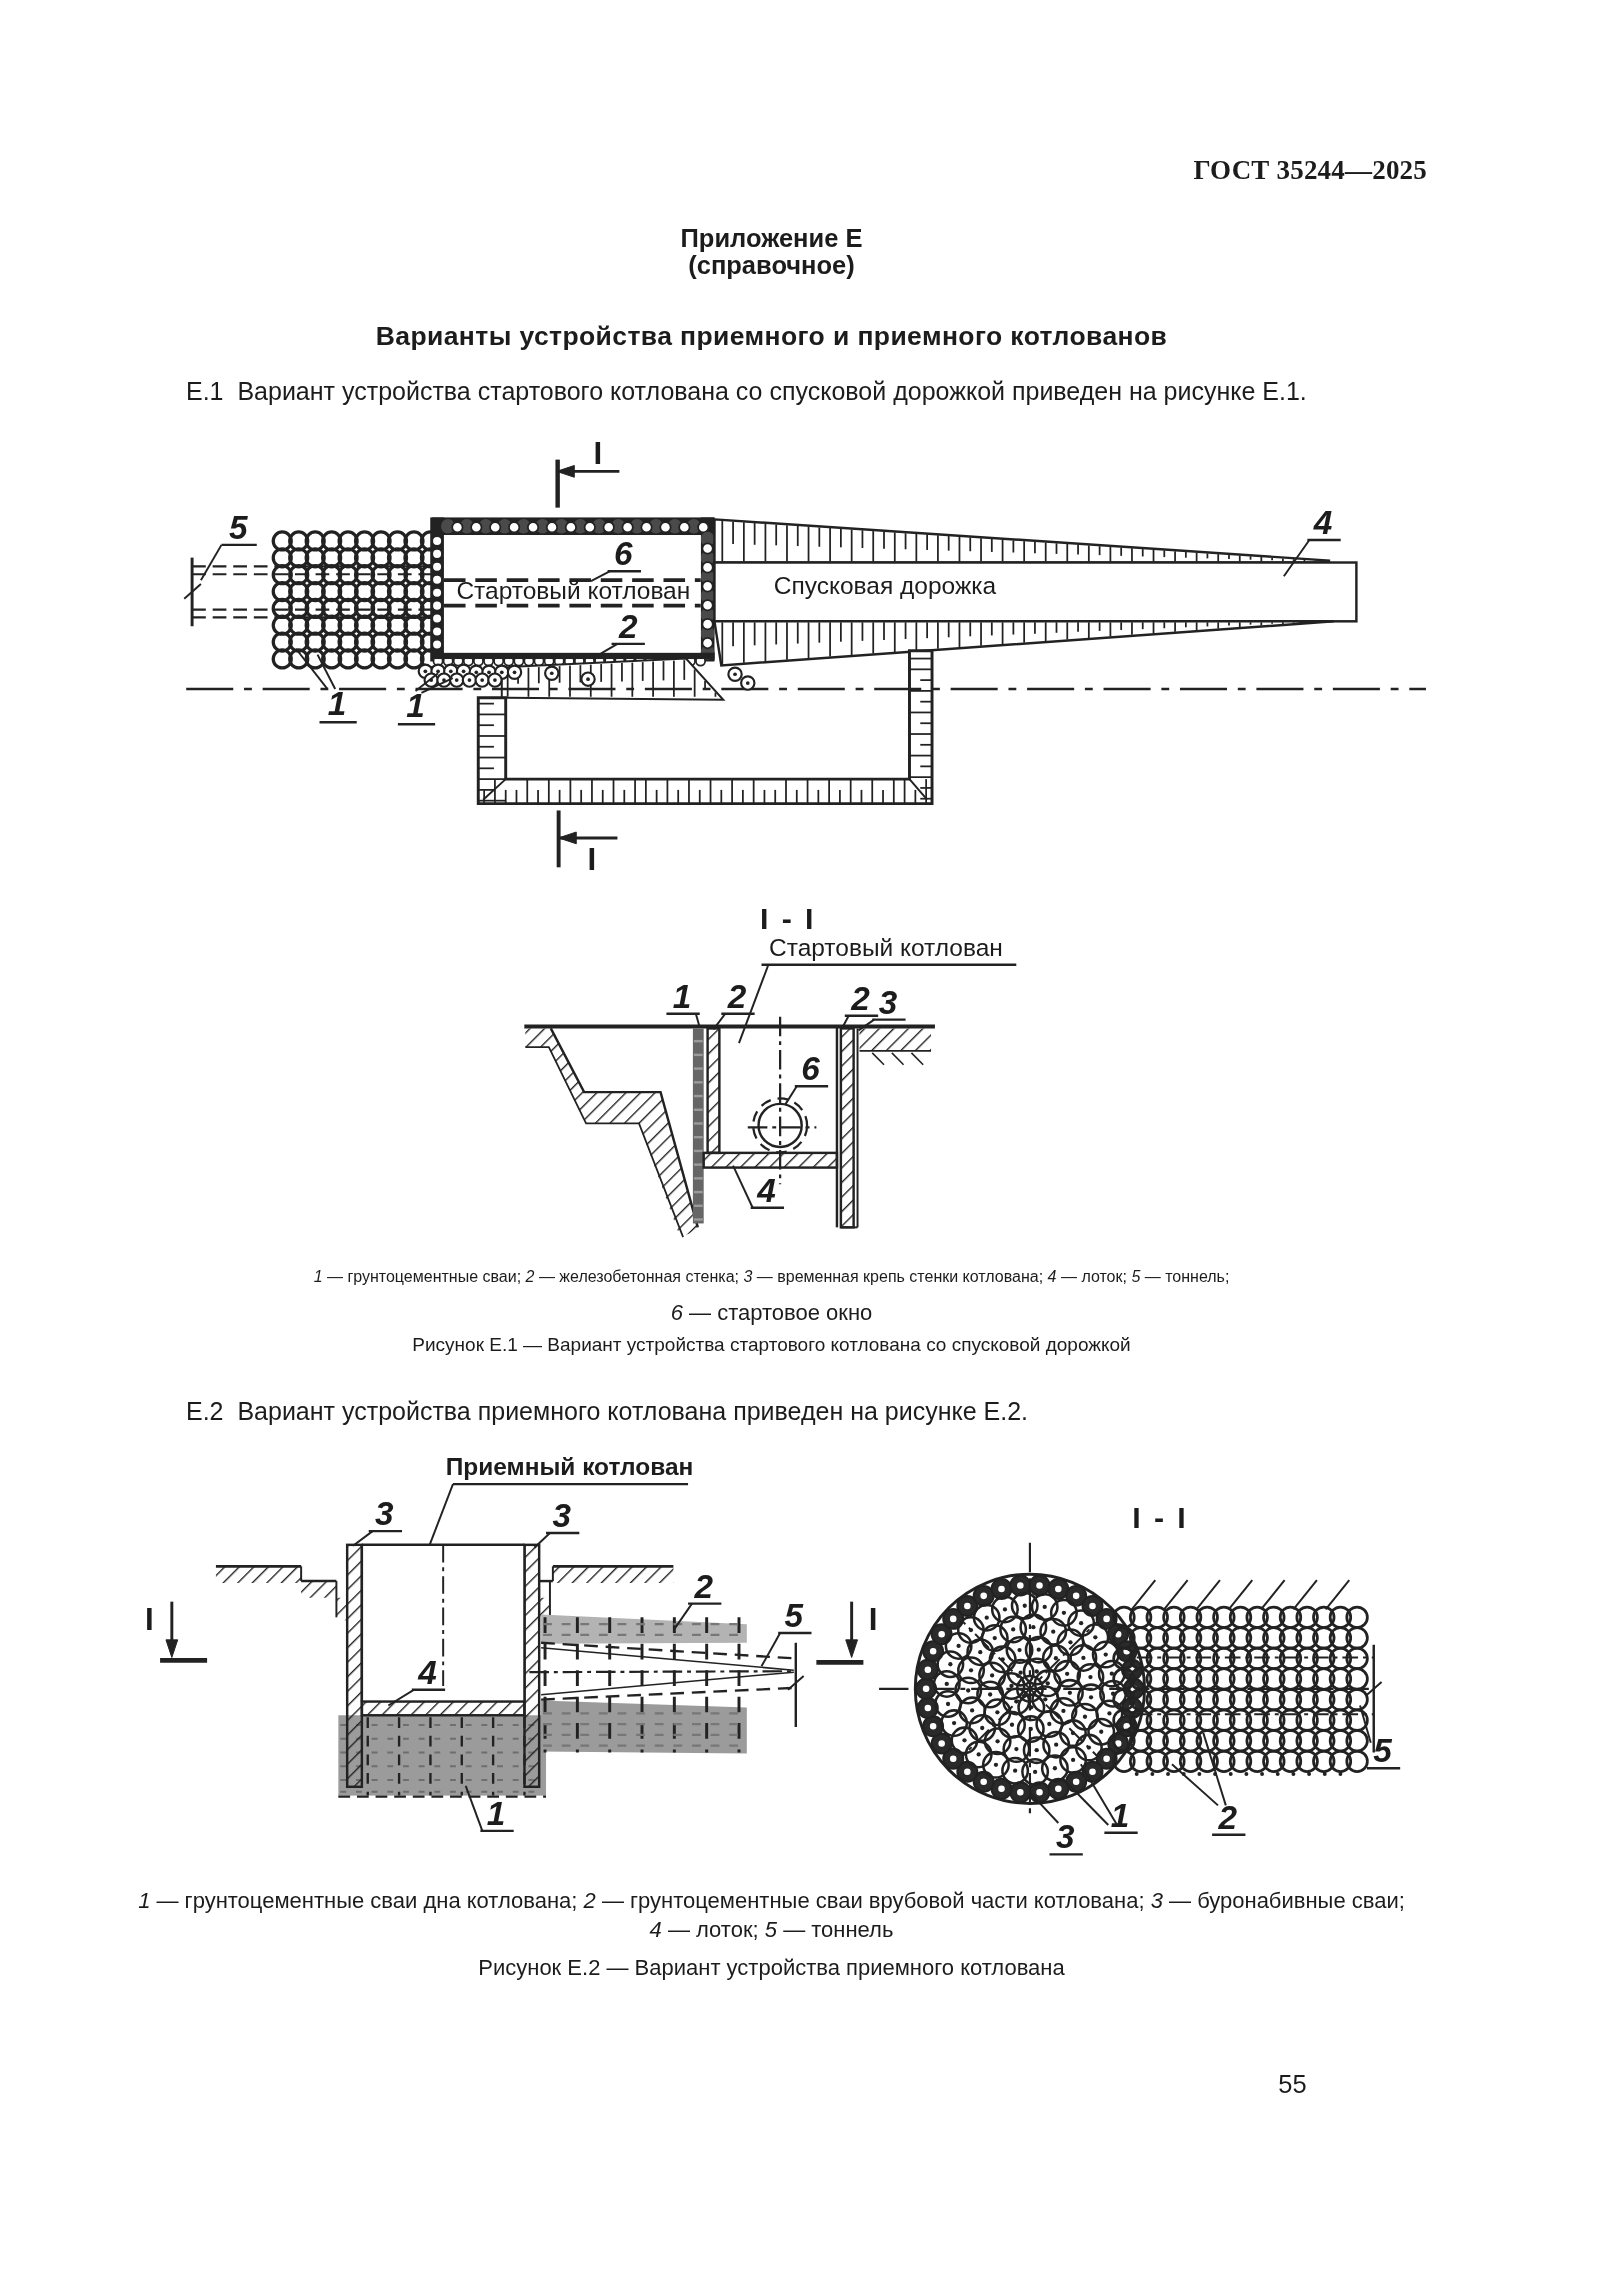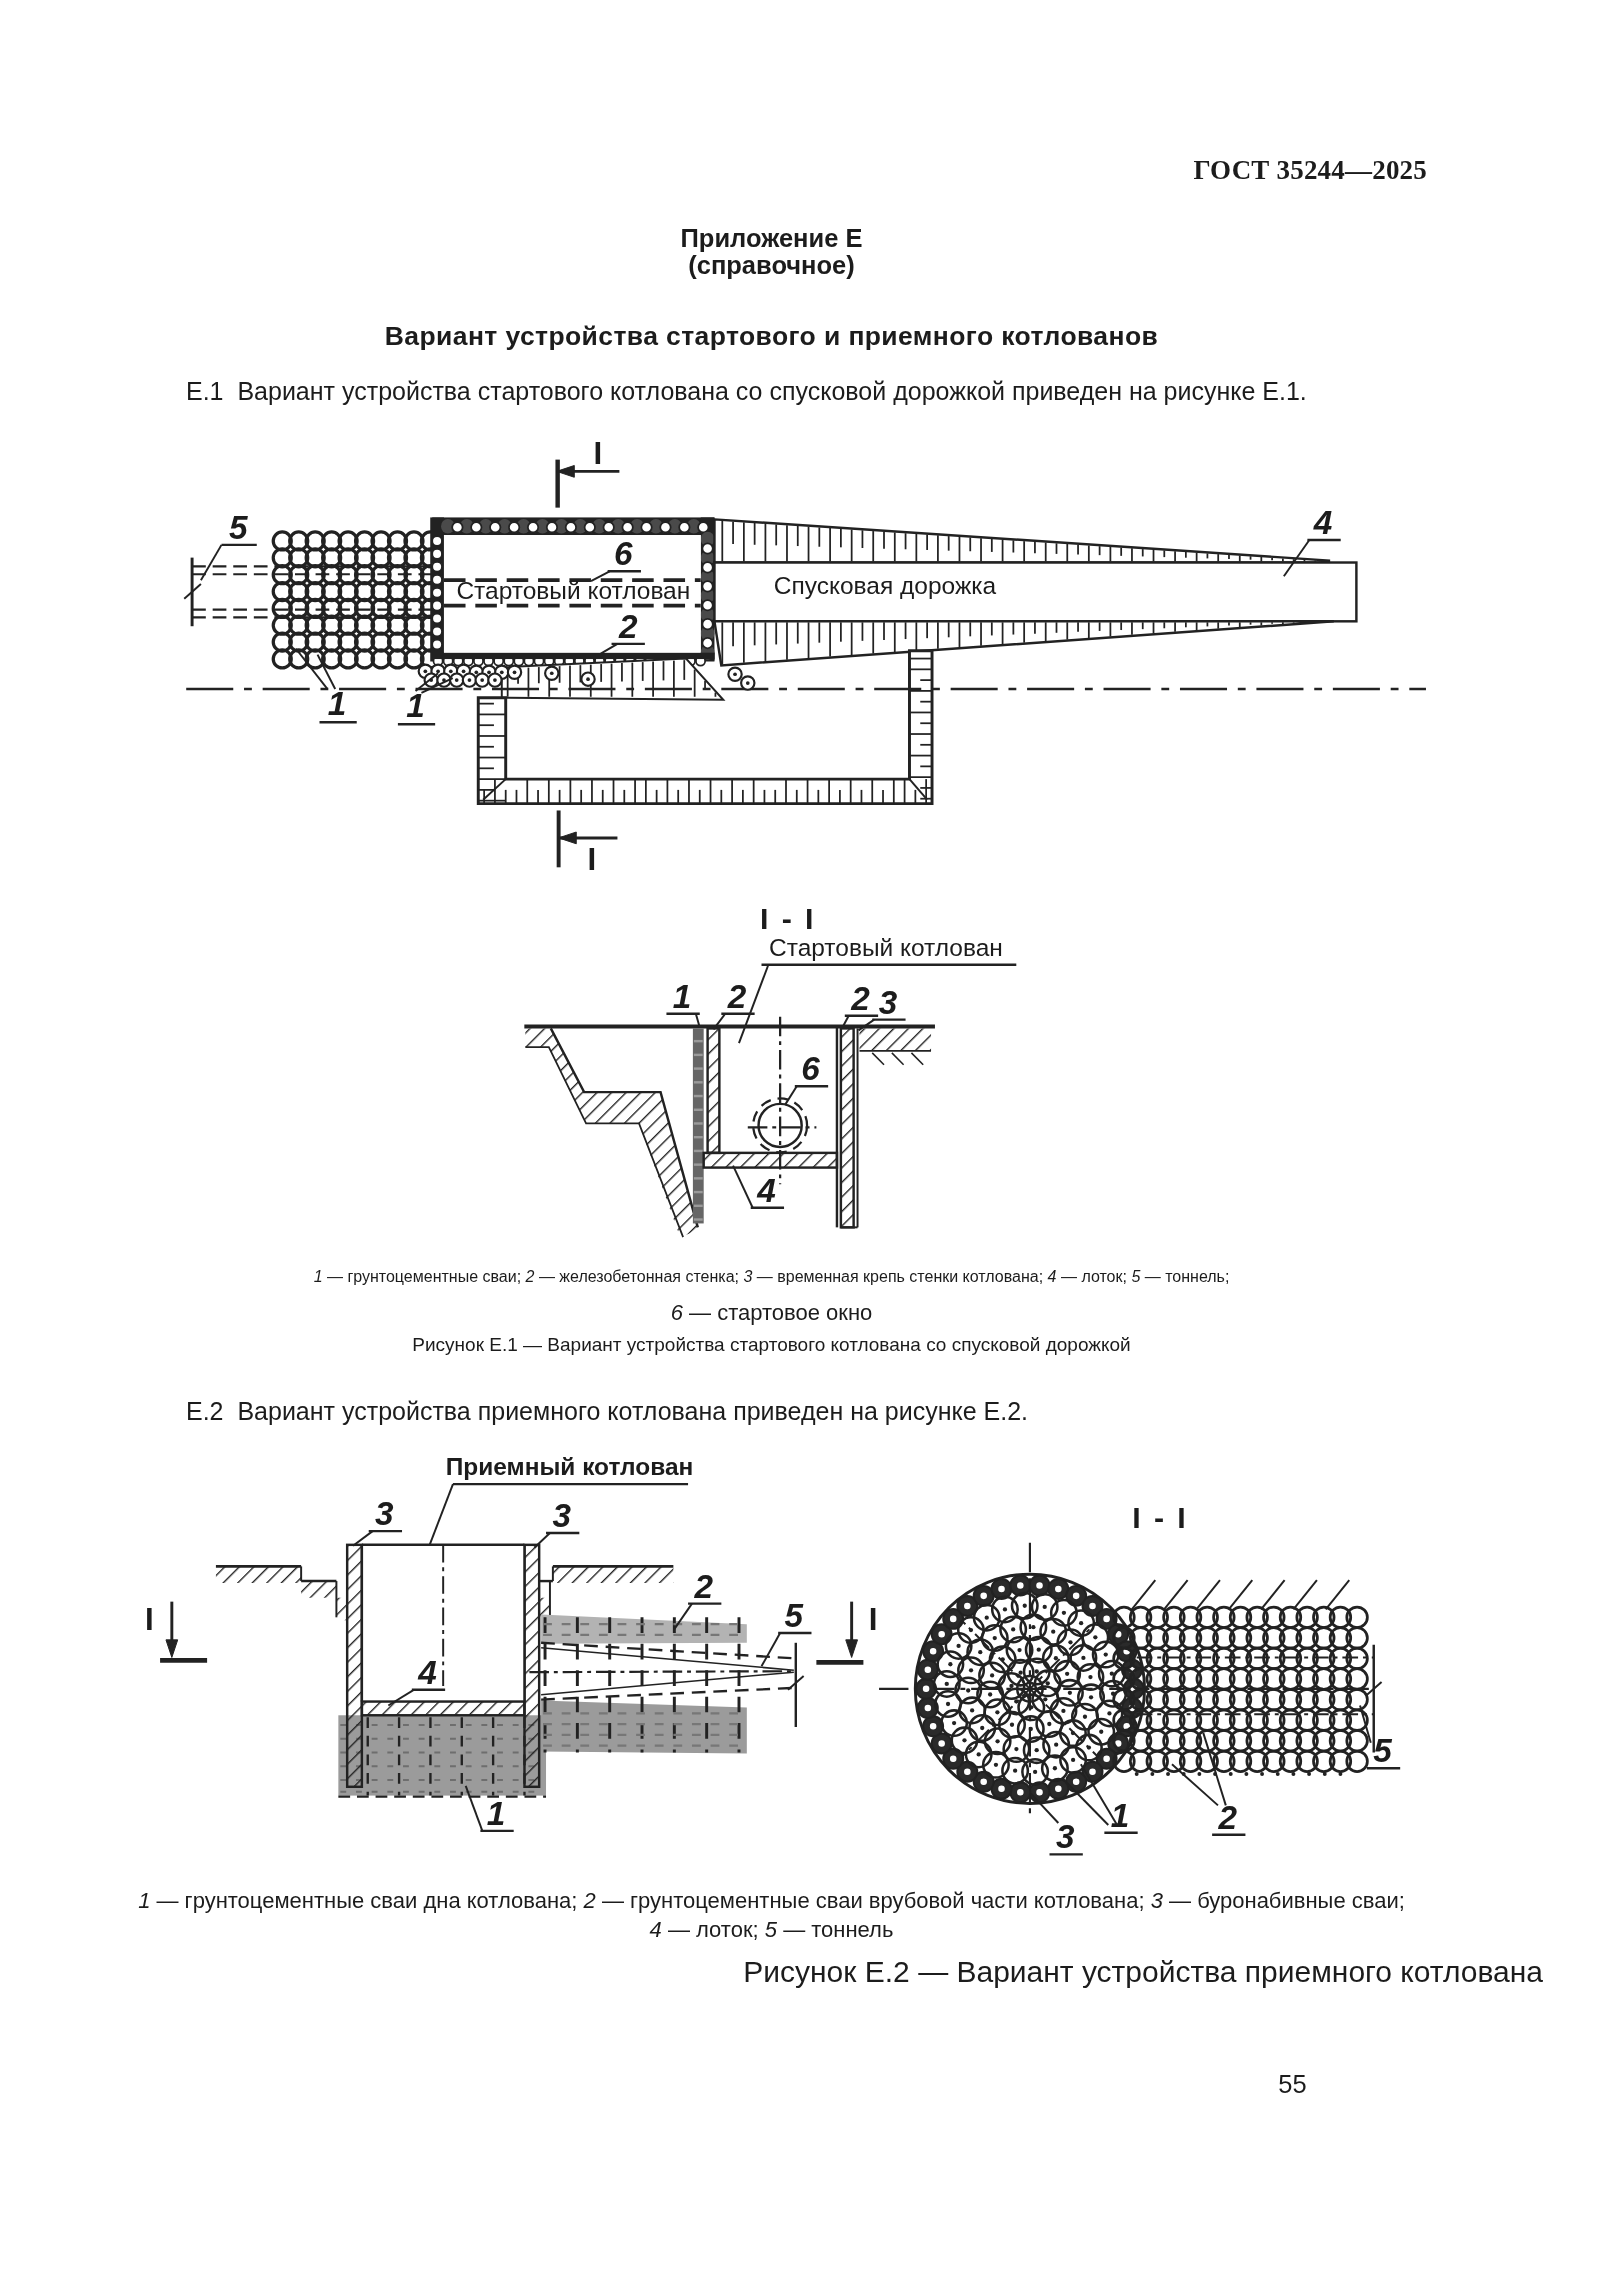--- a/index.html
+++ b/index.html
@@ -5,21 +5,21 @@
   body { width:1621px; height:2293px; background:#fff; position:relative;
          font-family:"Liberation Sans", sans-serif; color:#1c1c1c;
          filter:grayscale(1); }
   .abs { position:absolute; white-space:nowrap; }
   .c { left:0; width:1543px; text-align:center; }
   i { font-style:italic; }
 </style></head>
 <body>
 <div class="abs" style="top:155px; left:1166px; width:261px; text-align:right; font-size:27px; font-weight:bold; letter-spacing:0.2px;font-family:Liberation Serif, serif;">ГОСТ 35244—2025</div>
 <div class="abs c" style="top:225px; font-size:25.5px; font-weight:bold; line-height:27.4px;text-align:center;">Приложение Е<br>(справочное)</div>
-<div class="abs c" style="top:321px; font-size:26.5px; font-weight:bold; letter-spacing:0.4px;">Вариант устройства стартового и приемного котлованов</div>
+<div class="abs c" style="top:321px; font-size:26.5px; font-weight:bold; letter-spacing:0.4px;">Варианты устройства приемного и приемного котлованов</div>
 <div class="abs" style="top:377px; left:186px; font-size:25px;">Е.1&nbsp; Вариант устройства стартового котлована со спусковой дорожкой приведен на рисунке Е.1.</div>
 
 <svg class="abs" style="top:431px; left:0;" width="1621" height="461" viewBox="0 440 1654 470">
 <defs>
 <pattern id="h45" patternUnits="userSpaceOnUse" width="10.5" height="10.5" patternTransform="rotate(45)">
   <line x1="0" y1="0" x2="0" y2="10.5" stroke="#222" stroke-width="2.8"></line>
 </pattern>
 </defs>
 <line x1="569.0" y1="469.0" x2="569.0" y2="518.0" stroke="#222" stroke-width="4.5"></line>
 <line x1="568.0" y1="481.0" x2="632.0" y2="481.0" stroke="#222" stroke-width="3"></line>
@@ -990,15 +990,15 @@
 <line x1="1237.0" y1="1872.0" x2="1271.0" y2="1872.0" stroke="#222" stroke-width="2.5"></line>
 <line x1="1243.0" y1="1842.0" x2="1196.0" y2="1800.0" stroke="#222" stroke-width="2"></line>
 <line x1="1251.0" y1="1842.0" x2="1228.0" y2="1768.0" stroke="#222" stroke-width="2"></line>
 <text x="1411" y="1798" font-size="34" font-style="italic" font-weight="bold" text-anchor="middle" fill="#1c1c1c">5</text>
 <line x1="1395.0" y1="1804.0" x2="1429.0" y2="1804.0" stroke="#222" stroke-width="2.5"></line>
 <line x1="1399.0" y1="1778.0" x2="1388.0" y2="1740.0" stroke="#222" stroke-width="2"></line>
 </svg>
 
 <div class="abs c" style="top:1888px; font-size:22px;"><i>1</i> — грунтоцементные сваи дна котлована; <i>2</i> — грунтоцементные сваи врубовой части котлована; <i>3</i> — буронабивные сваи;</div>
 <div class="abs c" style="top:1917px; font-size:22px;"><i>4</i> — лоток; <i>5</i> — тоннель</div>
-<div class="abs c" style="top:1955px; font-size:30px;text-align:right;">Рисунок Е.2 — Вариант устройства приемного котлована</div>
+<div class="abs c" style="top:1955px; font-size:22px;">Рисунок Е.2 — Вариант устройства приемного котлована</div>
 <div class="abs" style="top:2070px; left:1166px; width:253px; text-align:center; font-size:25.5px;">55</div>
 
 
 </body></html>

